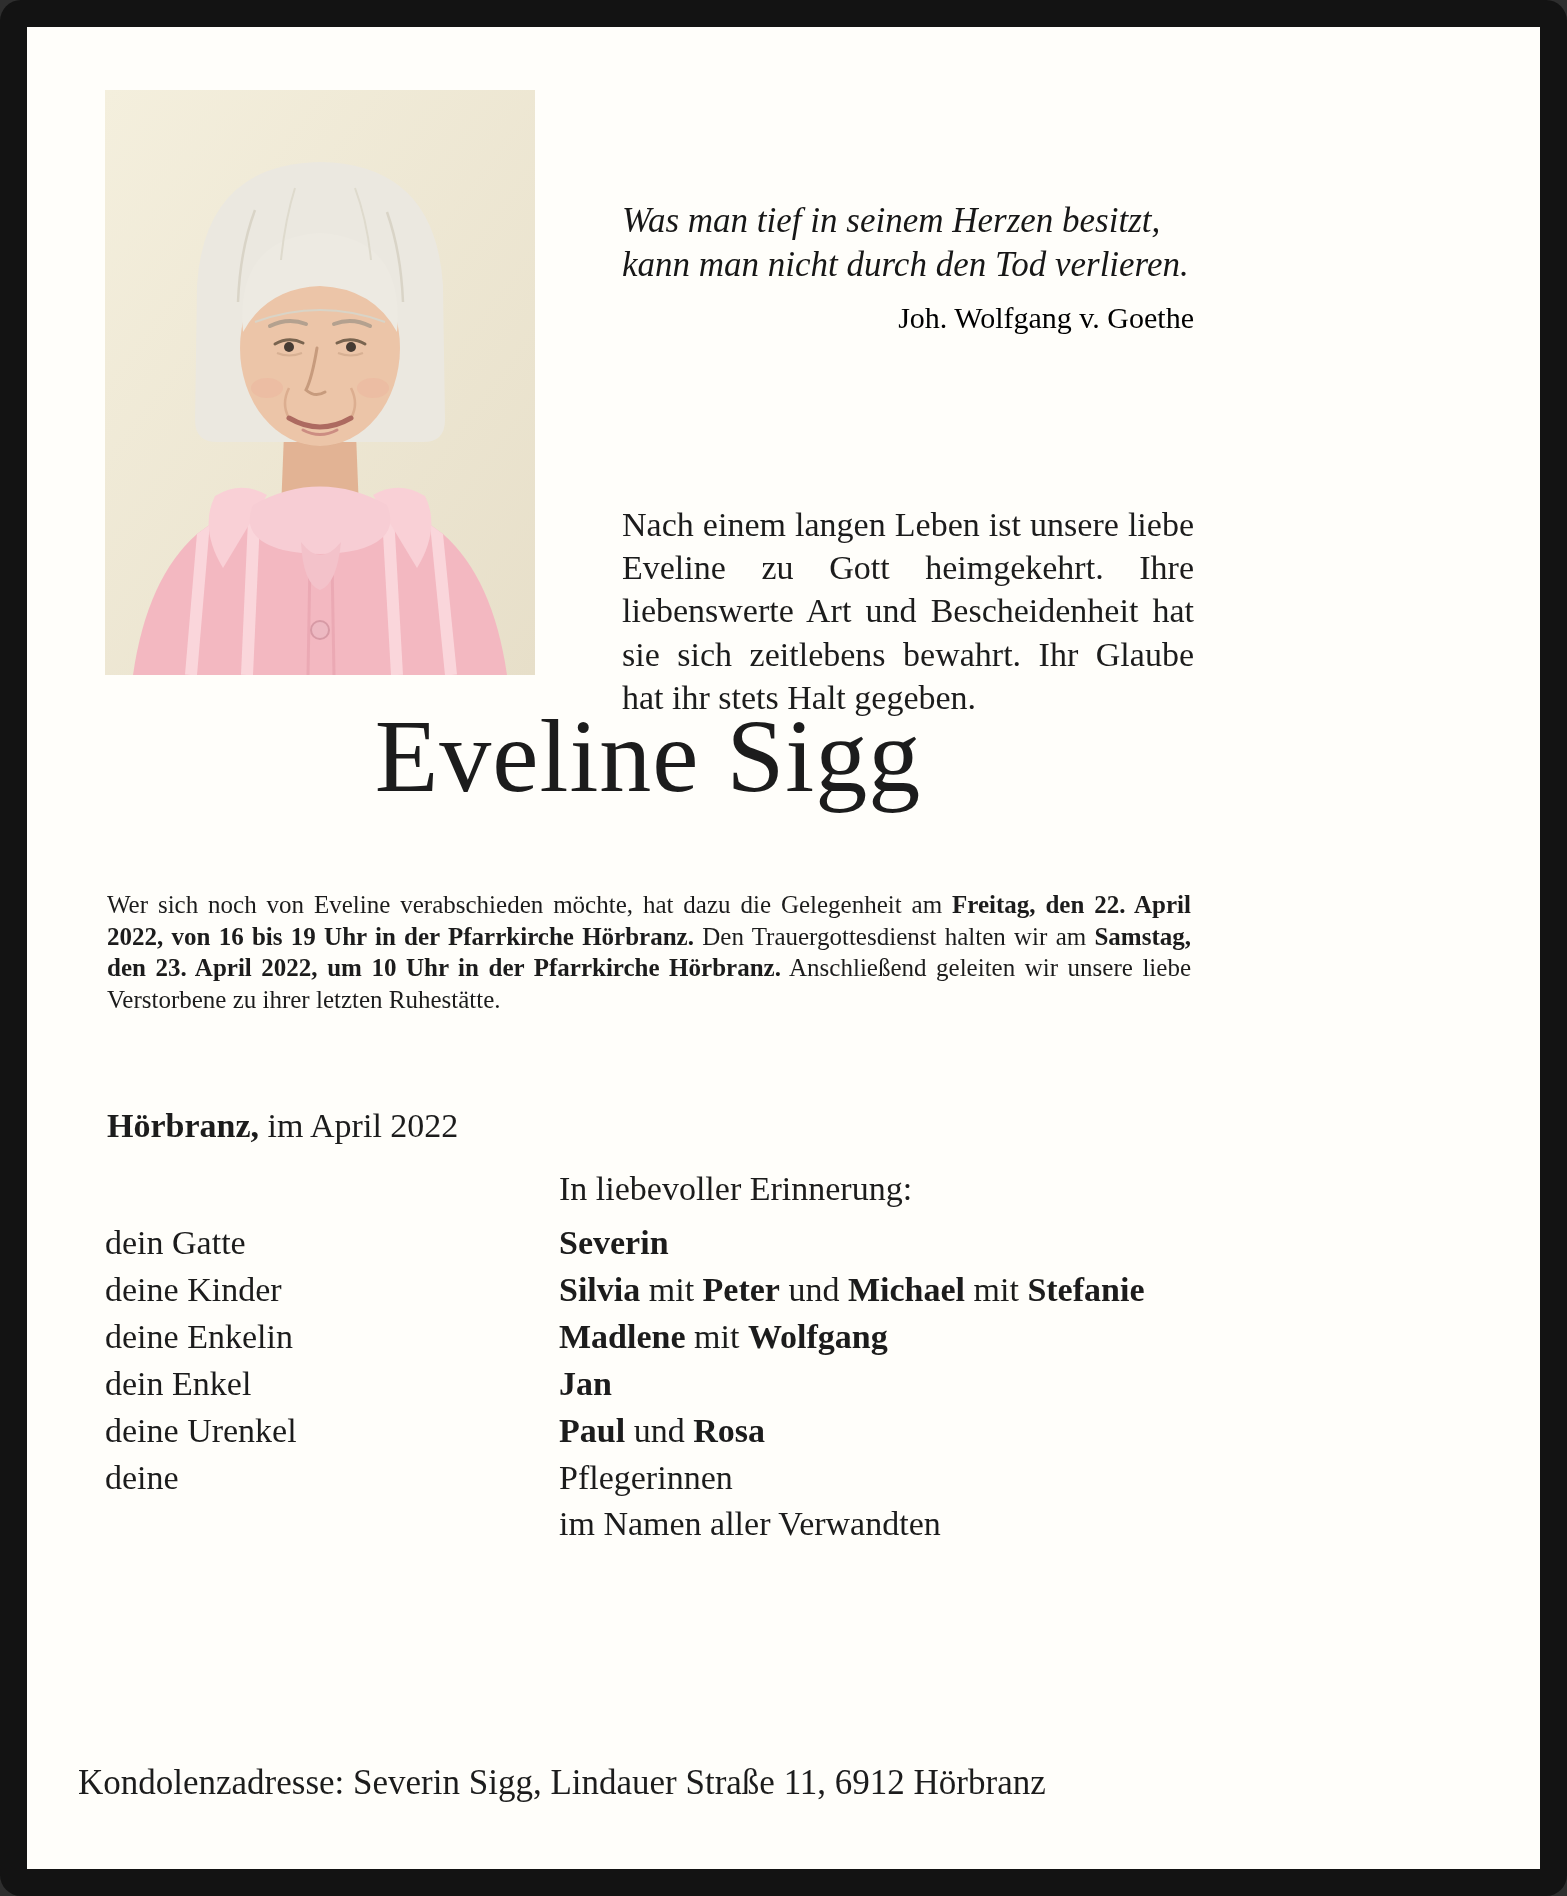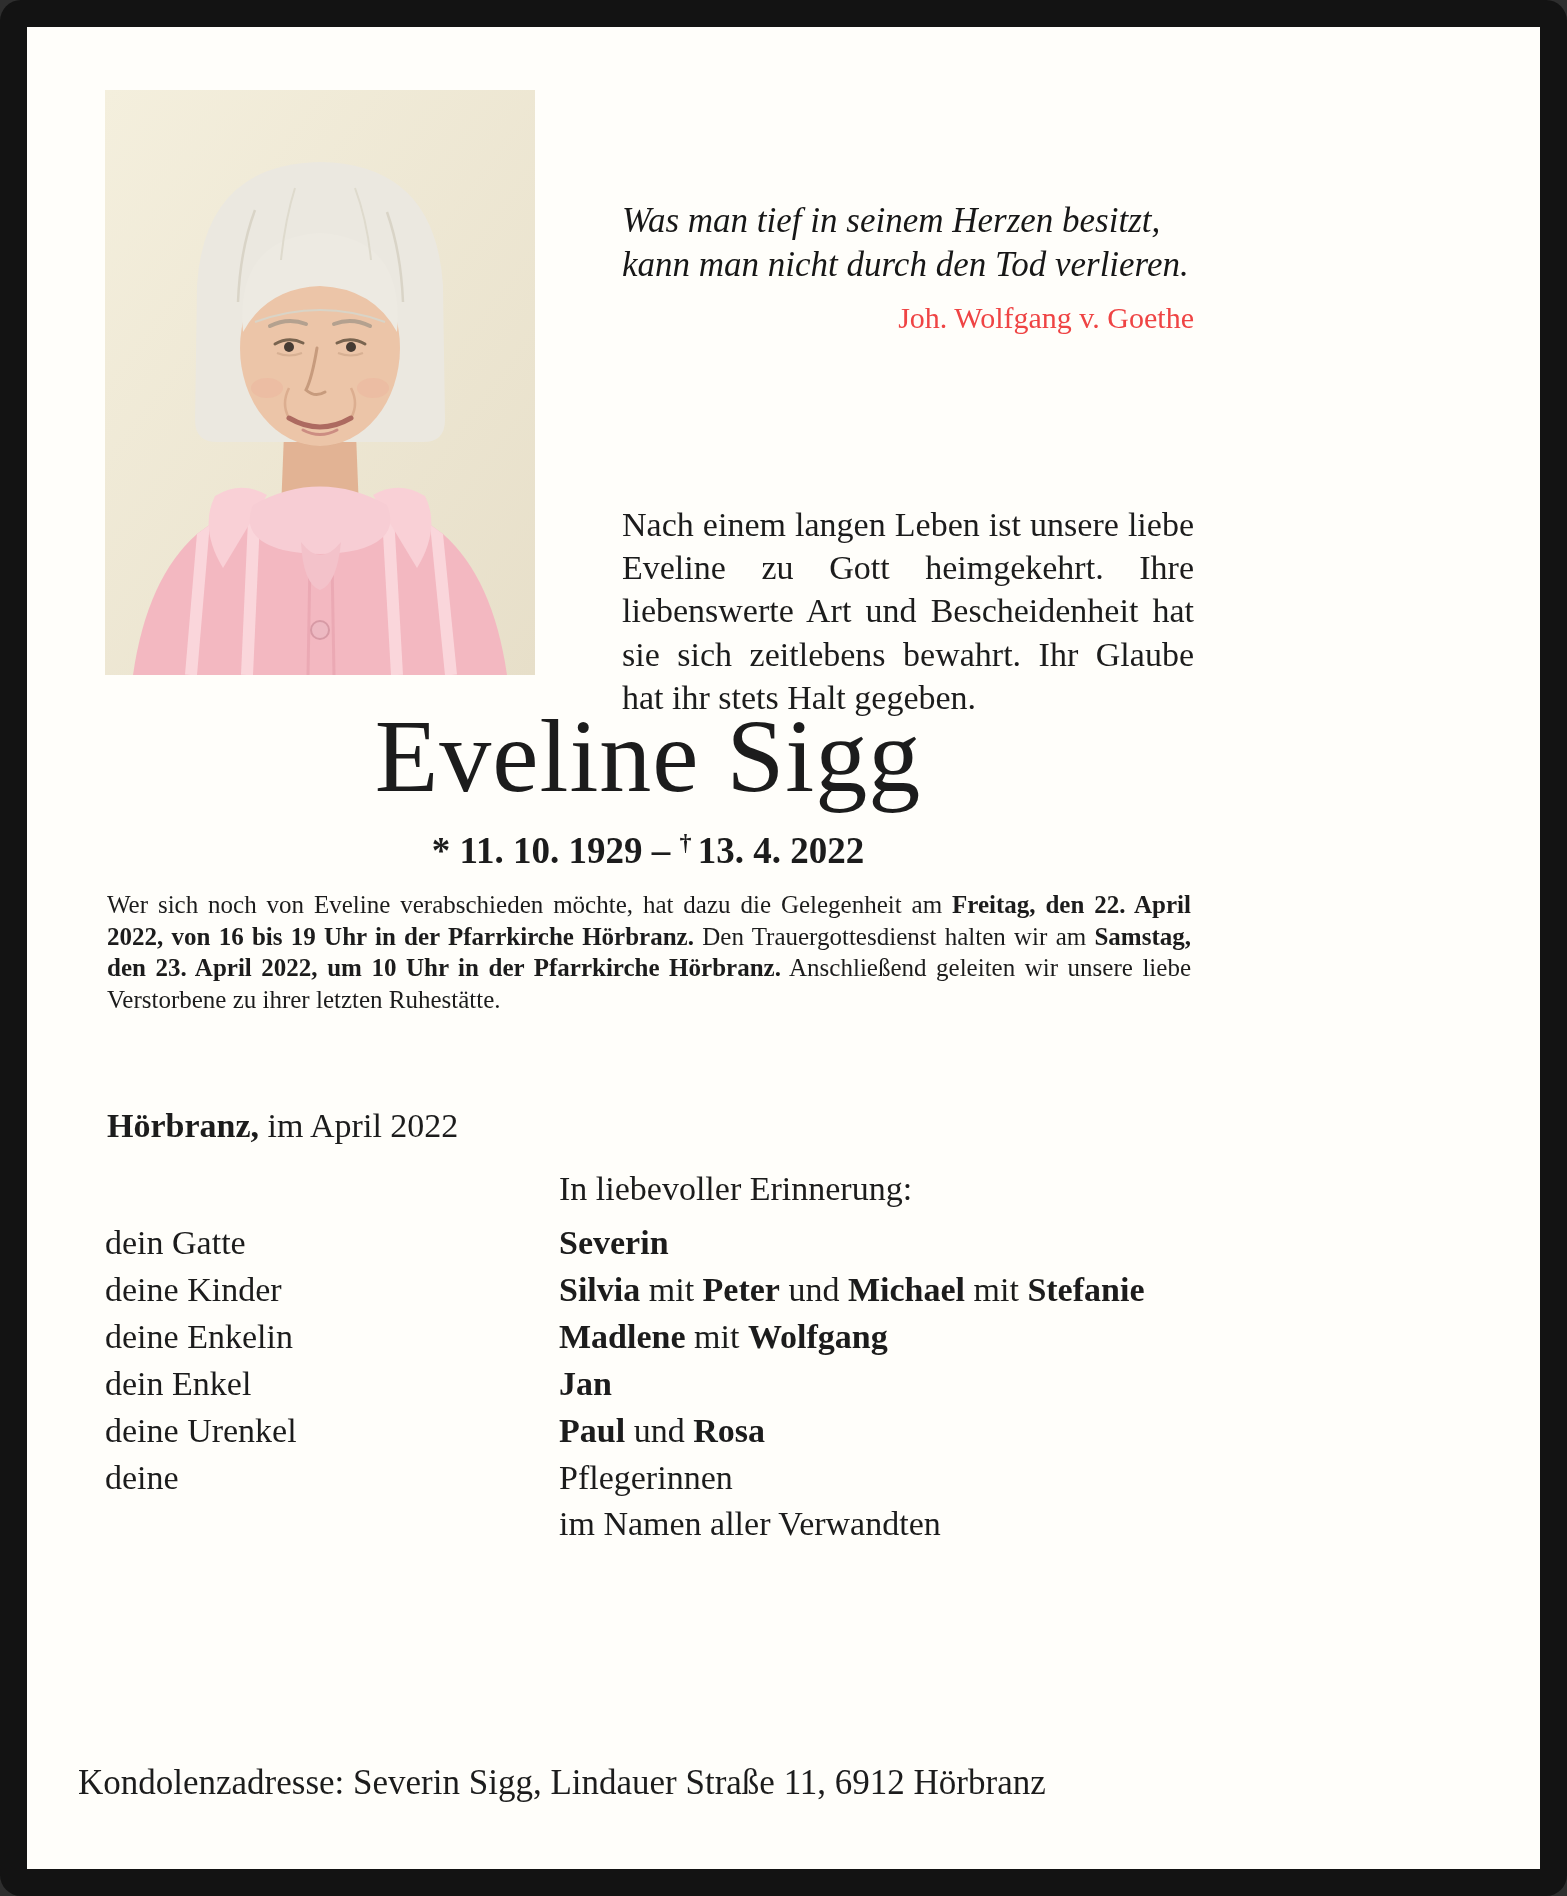--- a/index.html
+++ b/index.html
@@ -28,21 +28,21 @@
   }
   .photo svg { width: 100%; height: 100%; display: block; }
 
   .quote {
     position: absolute; left: 595px; top: 172px; width: 572px;
     font-style: italic; font-size: 35px; line-height: 1.26;
     color: #171717;
   }
   .quote-attrib {
     font-style: normal; text-align: right;
-    font-size: 30px; margin-top: 12px; color: #ef4444;
+    font-size: 30px; margin-top: 12px; color: #000000;
   }
 
   .intro {
     position: absolute; left: 595px; top: 476px; width: 572px;
     font-size: 34px; line-height: 1.27; text-align: justify;
   }
 
   .name {
     position: absolute; left: 78px; top: 674px; width: 1086px;
     text-align: center; font-size: 104px; font-weight: 400;
@@ -165,21 +165,20 @@
 
     <div class="quote">
       <div>Was man tief in seinem Herzen besitzt,</div>
       <div>kann man nicht durch den Tod verlieren.</div>
       <div class="quote-attrib">Joh. Wolfgang v. Goethe</div>
     </div>
 
     <div class="intro">Nach einem langen Leben ist unsere liebe Eveline zu Gott heimgekehrt. Ihre liebenswerte Art und Bescheidenheit hat sie sich zeitlebens bewahrt. Ihr Glaube hat ihr stets Halt gegeben.</div>
 
     <h1 class="name">Eveline Sigg</h1>
-    <div class="dates"><span>* 11. 10. 1929 – </span><sup>† </sup><span>13. 4. 2022</span></div>
 
     <p class="announcement"><span>Wer sich noch von Eveline verabschieden möchte, hat dazu die Gelegenheit am </span><span class="b">Freitag, den 22. April 2022, von 16 bis 19 Uhr in der Pfarrkirche Hörbranz.</span><span> Den Trauergottesdienst halten wir am </span><span class="b">Samstag, den 23. April 2022, um 10 Uhr in der Pfarrkirche Hörbranz.</span><span> Anschließend geleiten wir unsere liebe Verstorbene zu ihrer letzten Ruhestätte.</span></p>
 
     <p class="place-date"><span class="b">Hörbranz,</span><span> im April 2022</span></p>
 
     <div class="memorial">
       <div class="mem-title">In liebevoller Erinnerung:</div>
       <div class="family-grid">
 
         <div class="family-row">

